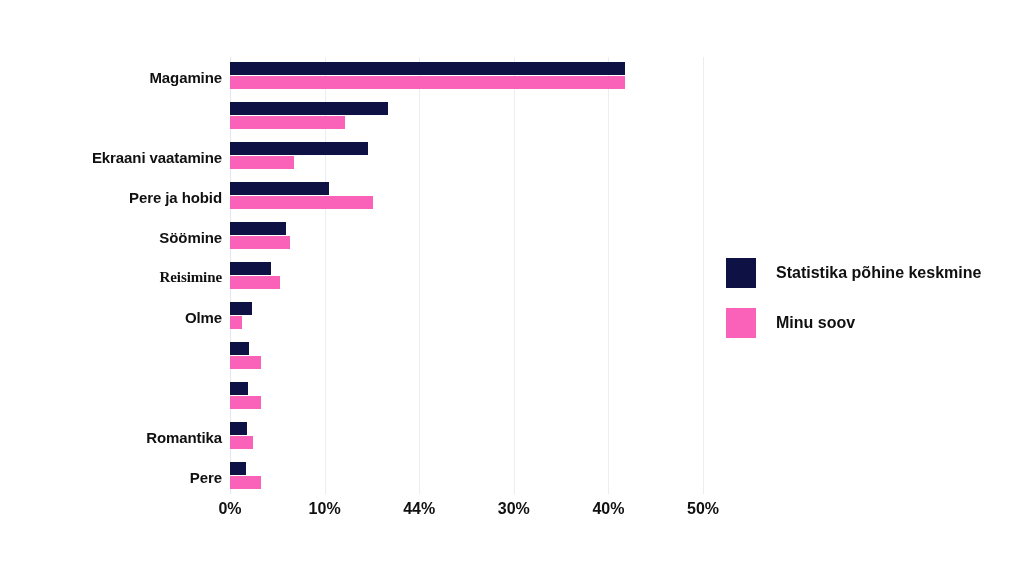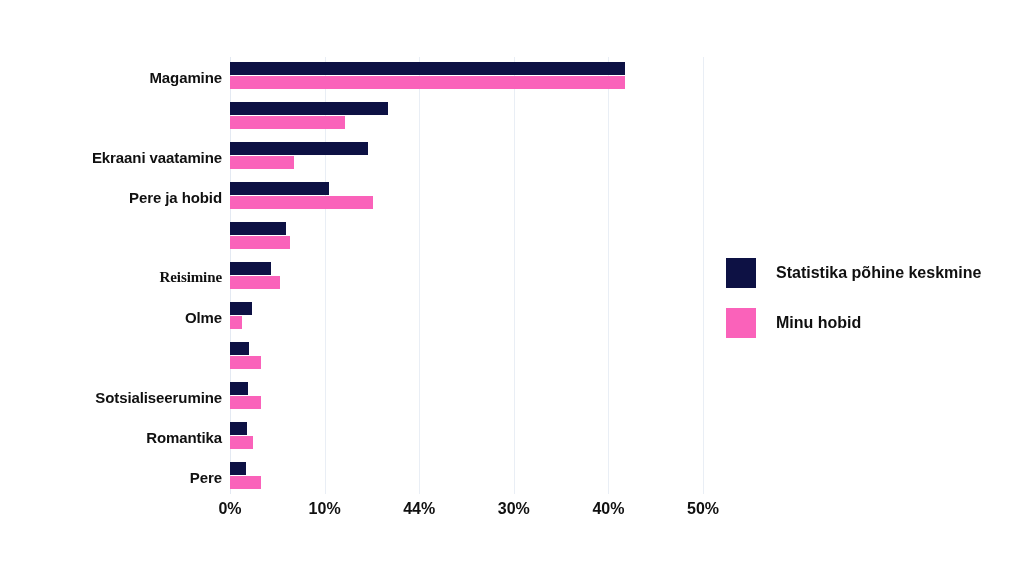--- a/index.html
+++ b/index.html
@@ -141,23 +141,23 @@
 </style>
 </head>
 <body>
 
 <div class="chart-root">
 
   <div class="cat-labels">
       <div class="cat-label" style="top: 0px;">Magamine</div>
       <div class="cat-label" style="top: 80px;">Ekraani vaatamine</div>
       <div class="cat-label" style="top: 120px;">Pere ja hobid</div>
+      <div class="cat-label" style="top: 160px;">Söömine</div>
       <div class="cat-label" style="top: 200px; font-family: Liberation Serif, serif;">Reisimine</div>
       <div class="cat-label" style="top: 240px;">Olme</div>
-      <div class="cat-label" style="top: 320px;">Sotsialiseerumine</div>
       <div class="cat-label" style="top: 360px;">Romantika</div>
       <div class="cat-label" style="top: 400px;">Pere</div>
     </div>
 
   <div class="plot-area">
     <div class="gridlines">
         <div class="gridline axis-zero" style="left: 0px;"></div>
         <div class="gridline" style="left: 94.6px;"></div>
         <div class="gridline" style="left: 189.2px;"></div>
         <div class="gridline" style="left: 283.8px;"></div>
@@ -265,17 +265,17 @@
       <div class="x-tick" style="left: 473px;">50%</div>
     </div>
 
   <div class="legend">
       <div class="legend-item">
         <span class="legend-swatch navy" style="background: rgb(13, 17, 68);"></span>
         <span class="legend-label">Statistika põhine keskmine</span>
       </div>
       <div class="legend-item">
         <span class="legend-swatch pink" style="background: rgb(250, 98, 186);"></span>
-        <span class="legend-label">Minu hobid</span>
+        <span class="legend-label">Minu soov</span>
       </div>
     </div>
 
 </div>
 
 </body></html>

